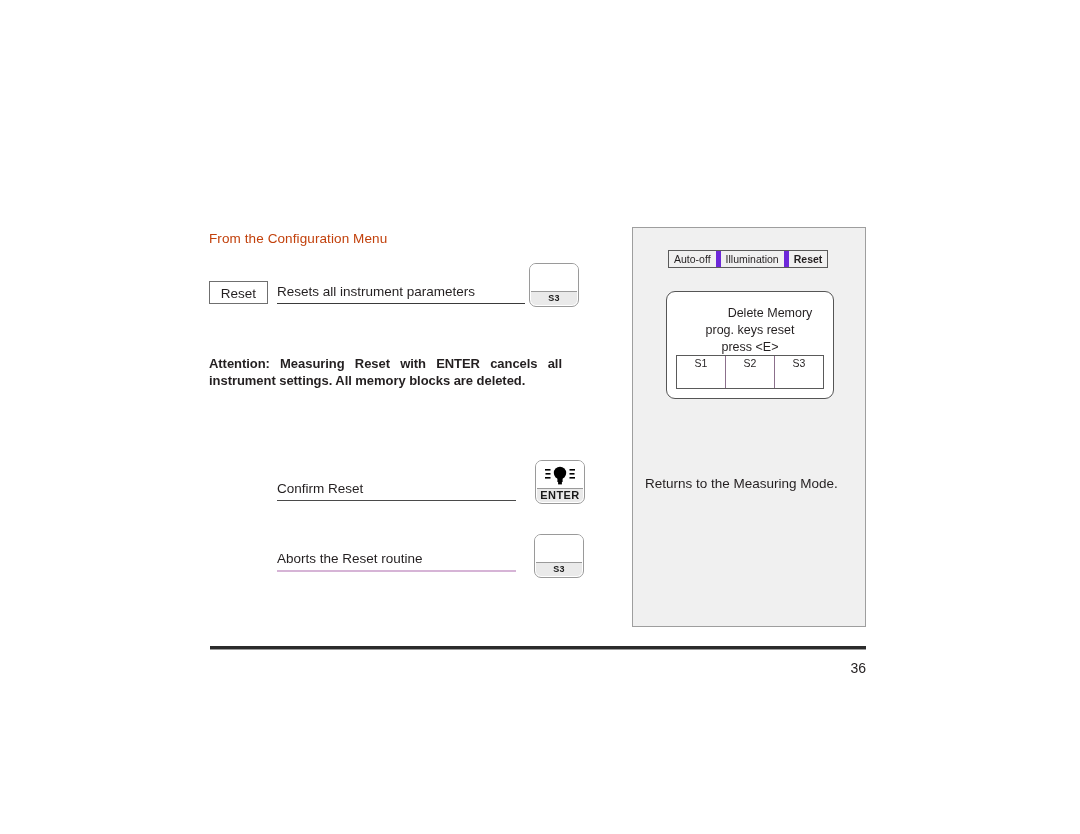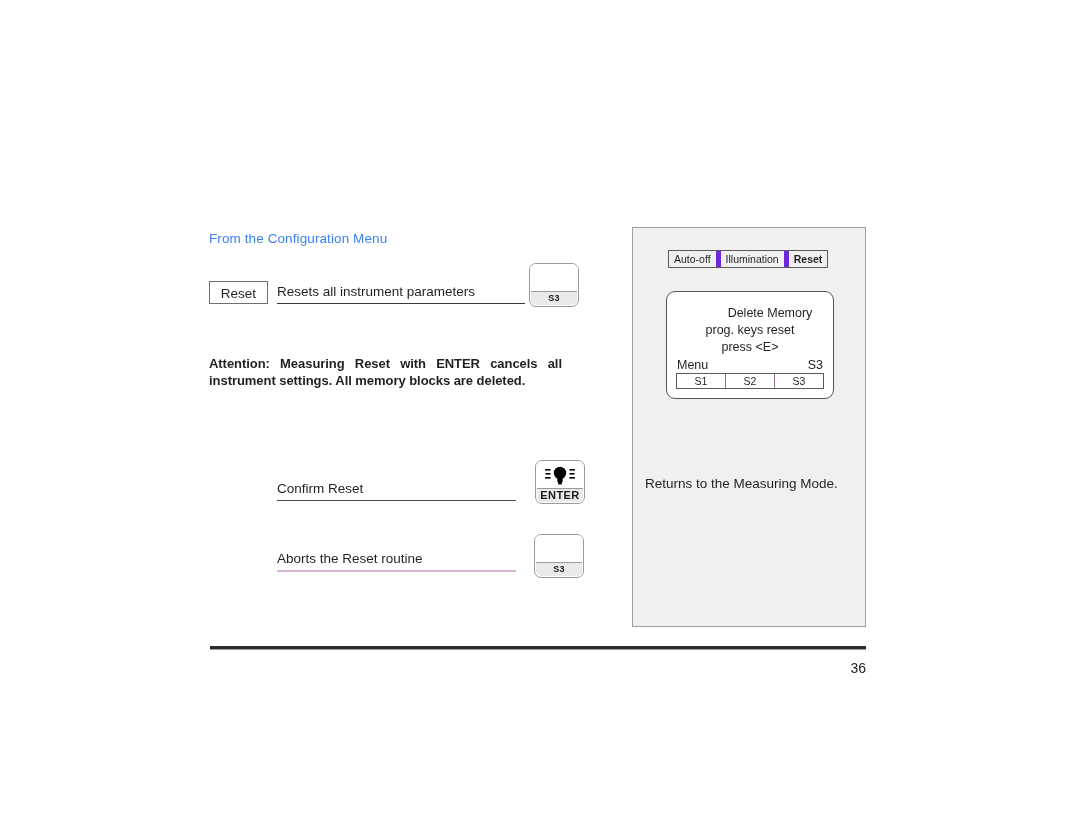--- a/index.html
+++ b/index.html
@@ -20,21 +20,21 @@
   #left-column {
     position: absolute;
     left: 209px;
     top: 231px;
     width: 400px;
   }
 
   #intro-line {
     font-size: 13.5px;
     line-height: 16px;
-    color: #3b82f6;
+    color: #c2410c;
     letter-spacing: 0.1px;
   }
 
   
   #reset-row {
     position: absolute;
     left: 209px;
     top: 281px;
     width: 400px;
     height: 26px;
@@ -236,21 +236,21 @@
     line-height: 17px;
     margin-top: 1px;
   }
   #softkey-bar {
     position: absolute;
     left: 9px;
     right: 9px;
     bottom: 9px;
     display: flex;
     border: 1px solid #5a5a5a;
-    height: 16px;
+    height: 34px;
     box-sizing: border-box;
     background: #ffffff;
   }
   #softkey-bar .softkey {
     flex: 1 1 0;
     text-align: center;
     font-size: 10.5px;
     line-height: 14px;
     border-right: 1px solid #8b6f8b;
     box-sizing: border-box;

